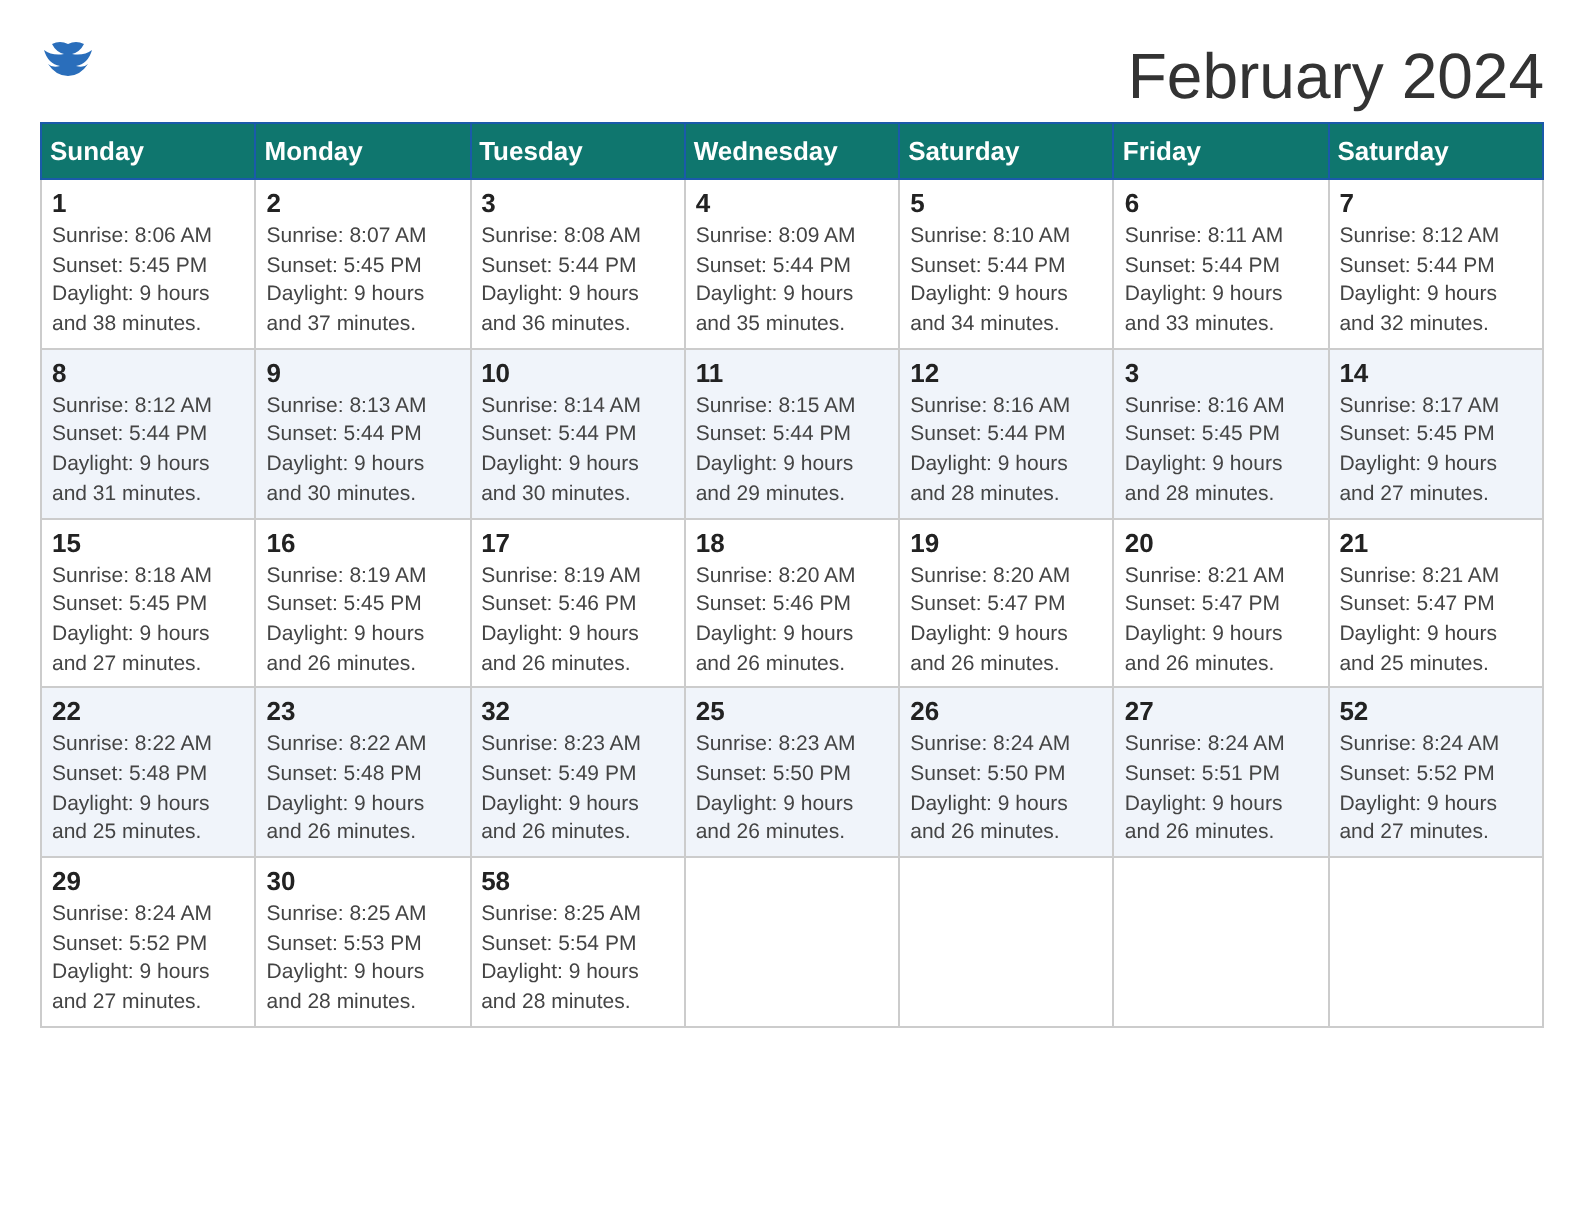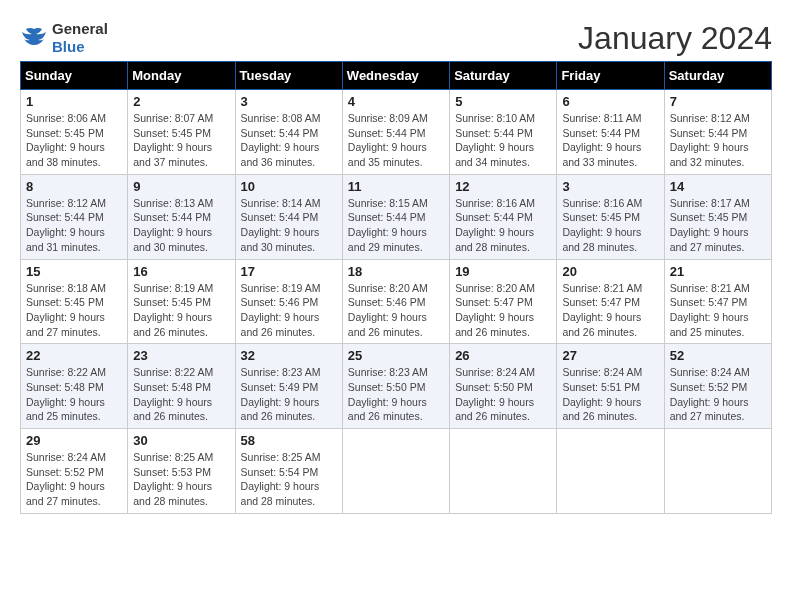--- a/index.html
+++ b/index.html
@@ -36,21 +36,21 @@
       color: #555;
       text-align: center;
       margin-bottom: 8px;
     }
     .calendar-table {
       width: 100%;
       border-collapse: collapse;
       font-size: 11px;
     }
     .calendar-table th {
-      background-color: #000000;
+      background-color: #0f766e;
       color: #fff;
       padding: 6px 4px;
       text-align: left;
       font-size: 13px;
       font-weight: bold;
       border: 1px solid #1a5aaa;
     }
     .calendar-table td {
       border: 1px solid #ccc;
       padding: 4px 5px;
@@ -78,26 +78,22 @@
   </style>
 </head>
 <body>
 
 <div>
   <div class="header-logo">
     <div class="logo">
       <svg class="logo-bird" viewBox="0 0 28 22" xmlns="http://www.w3.org/2000/svg">
         <path d="M14 2 Q18 0 22 2 Q20 6 16 7 Q22 8 26 5 Q24 12 18 13 Q22 14 24 12 Q20 18 14 18 Q8 18 4 12 Q6 14 10 13 Q4 12 2 5 Q6 8 12 7 Q8 6 6 2 Q10 0 14 2Z" fill="#2a6ebb"></path>
       </svg>
-      <div>
-        <span style="font-weight:bold;color:#333;font-size:15px;">General</span><br>
-        <span style="font-weight:bold;color:#2a6ebb;font-size:15px;">Blue</span>
-      </div>
     </div>
-    <div class="calendar-title">January 2024</div>
+    <div class="calendar-title">February 2024</div>
   </div>
 </div>
 
 <table class="calendar-table">
   <thead>
     <tr>
       <th>Sunday</th>
       <th>Monday</th>
       <th>Tuesday</th>
       <th>Wednesday</th>

